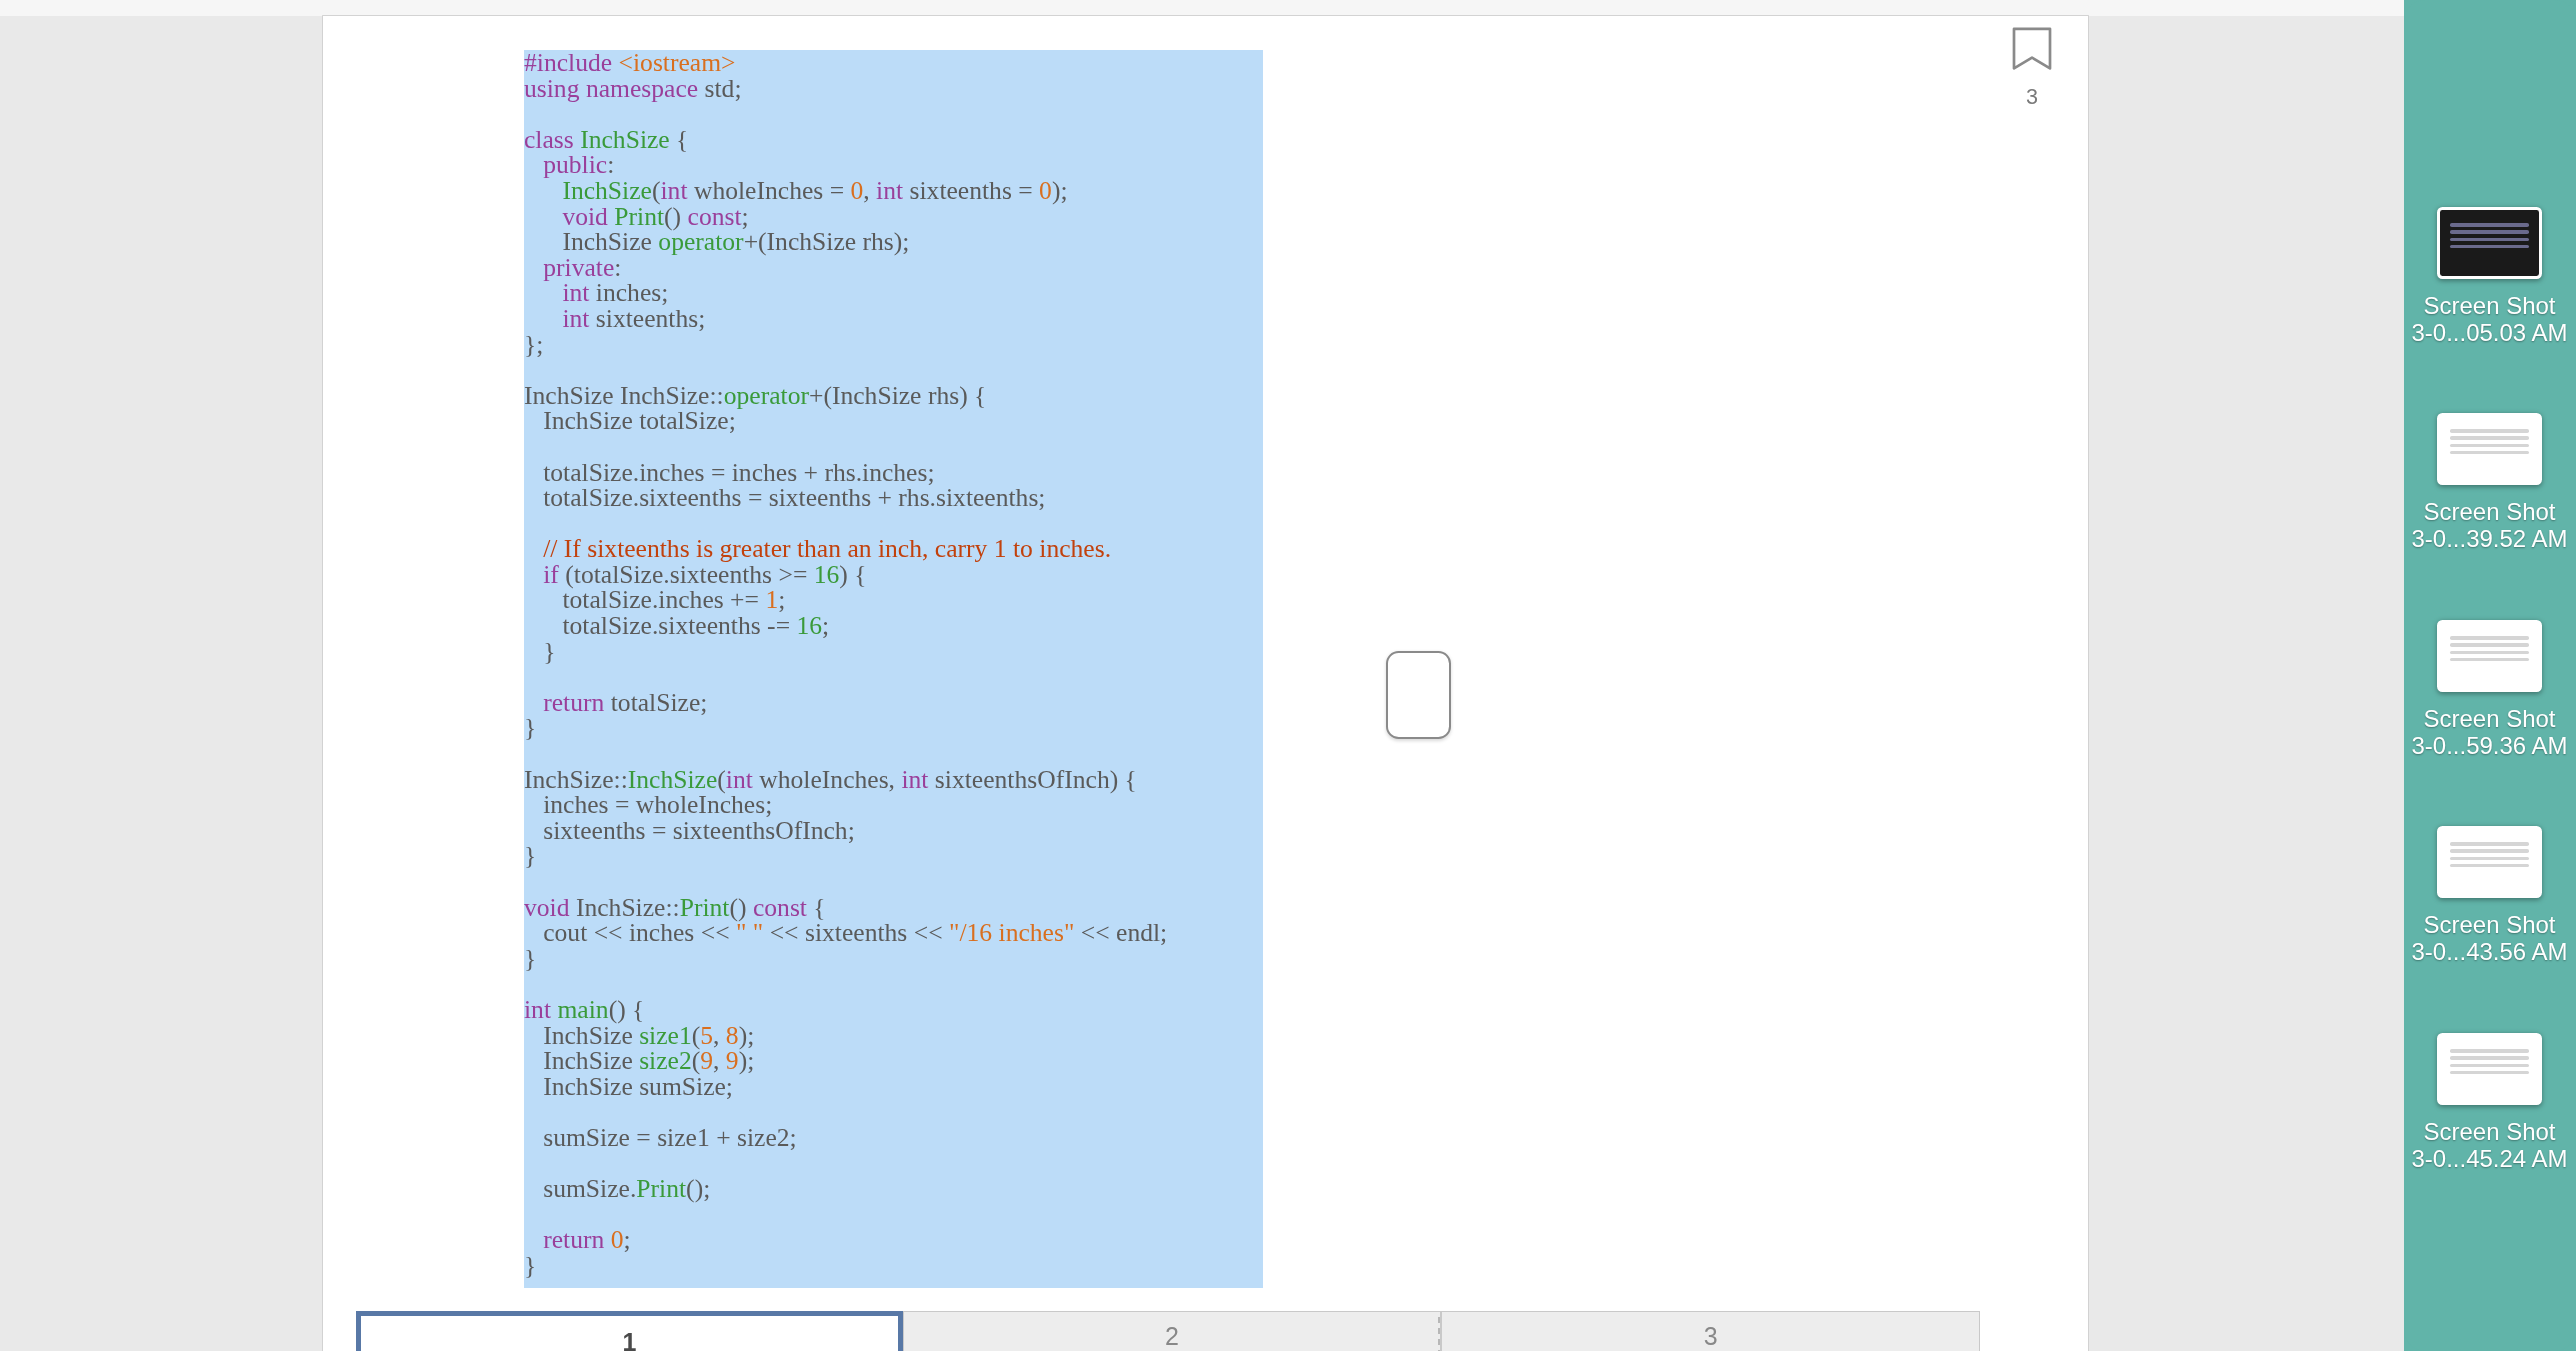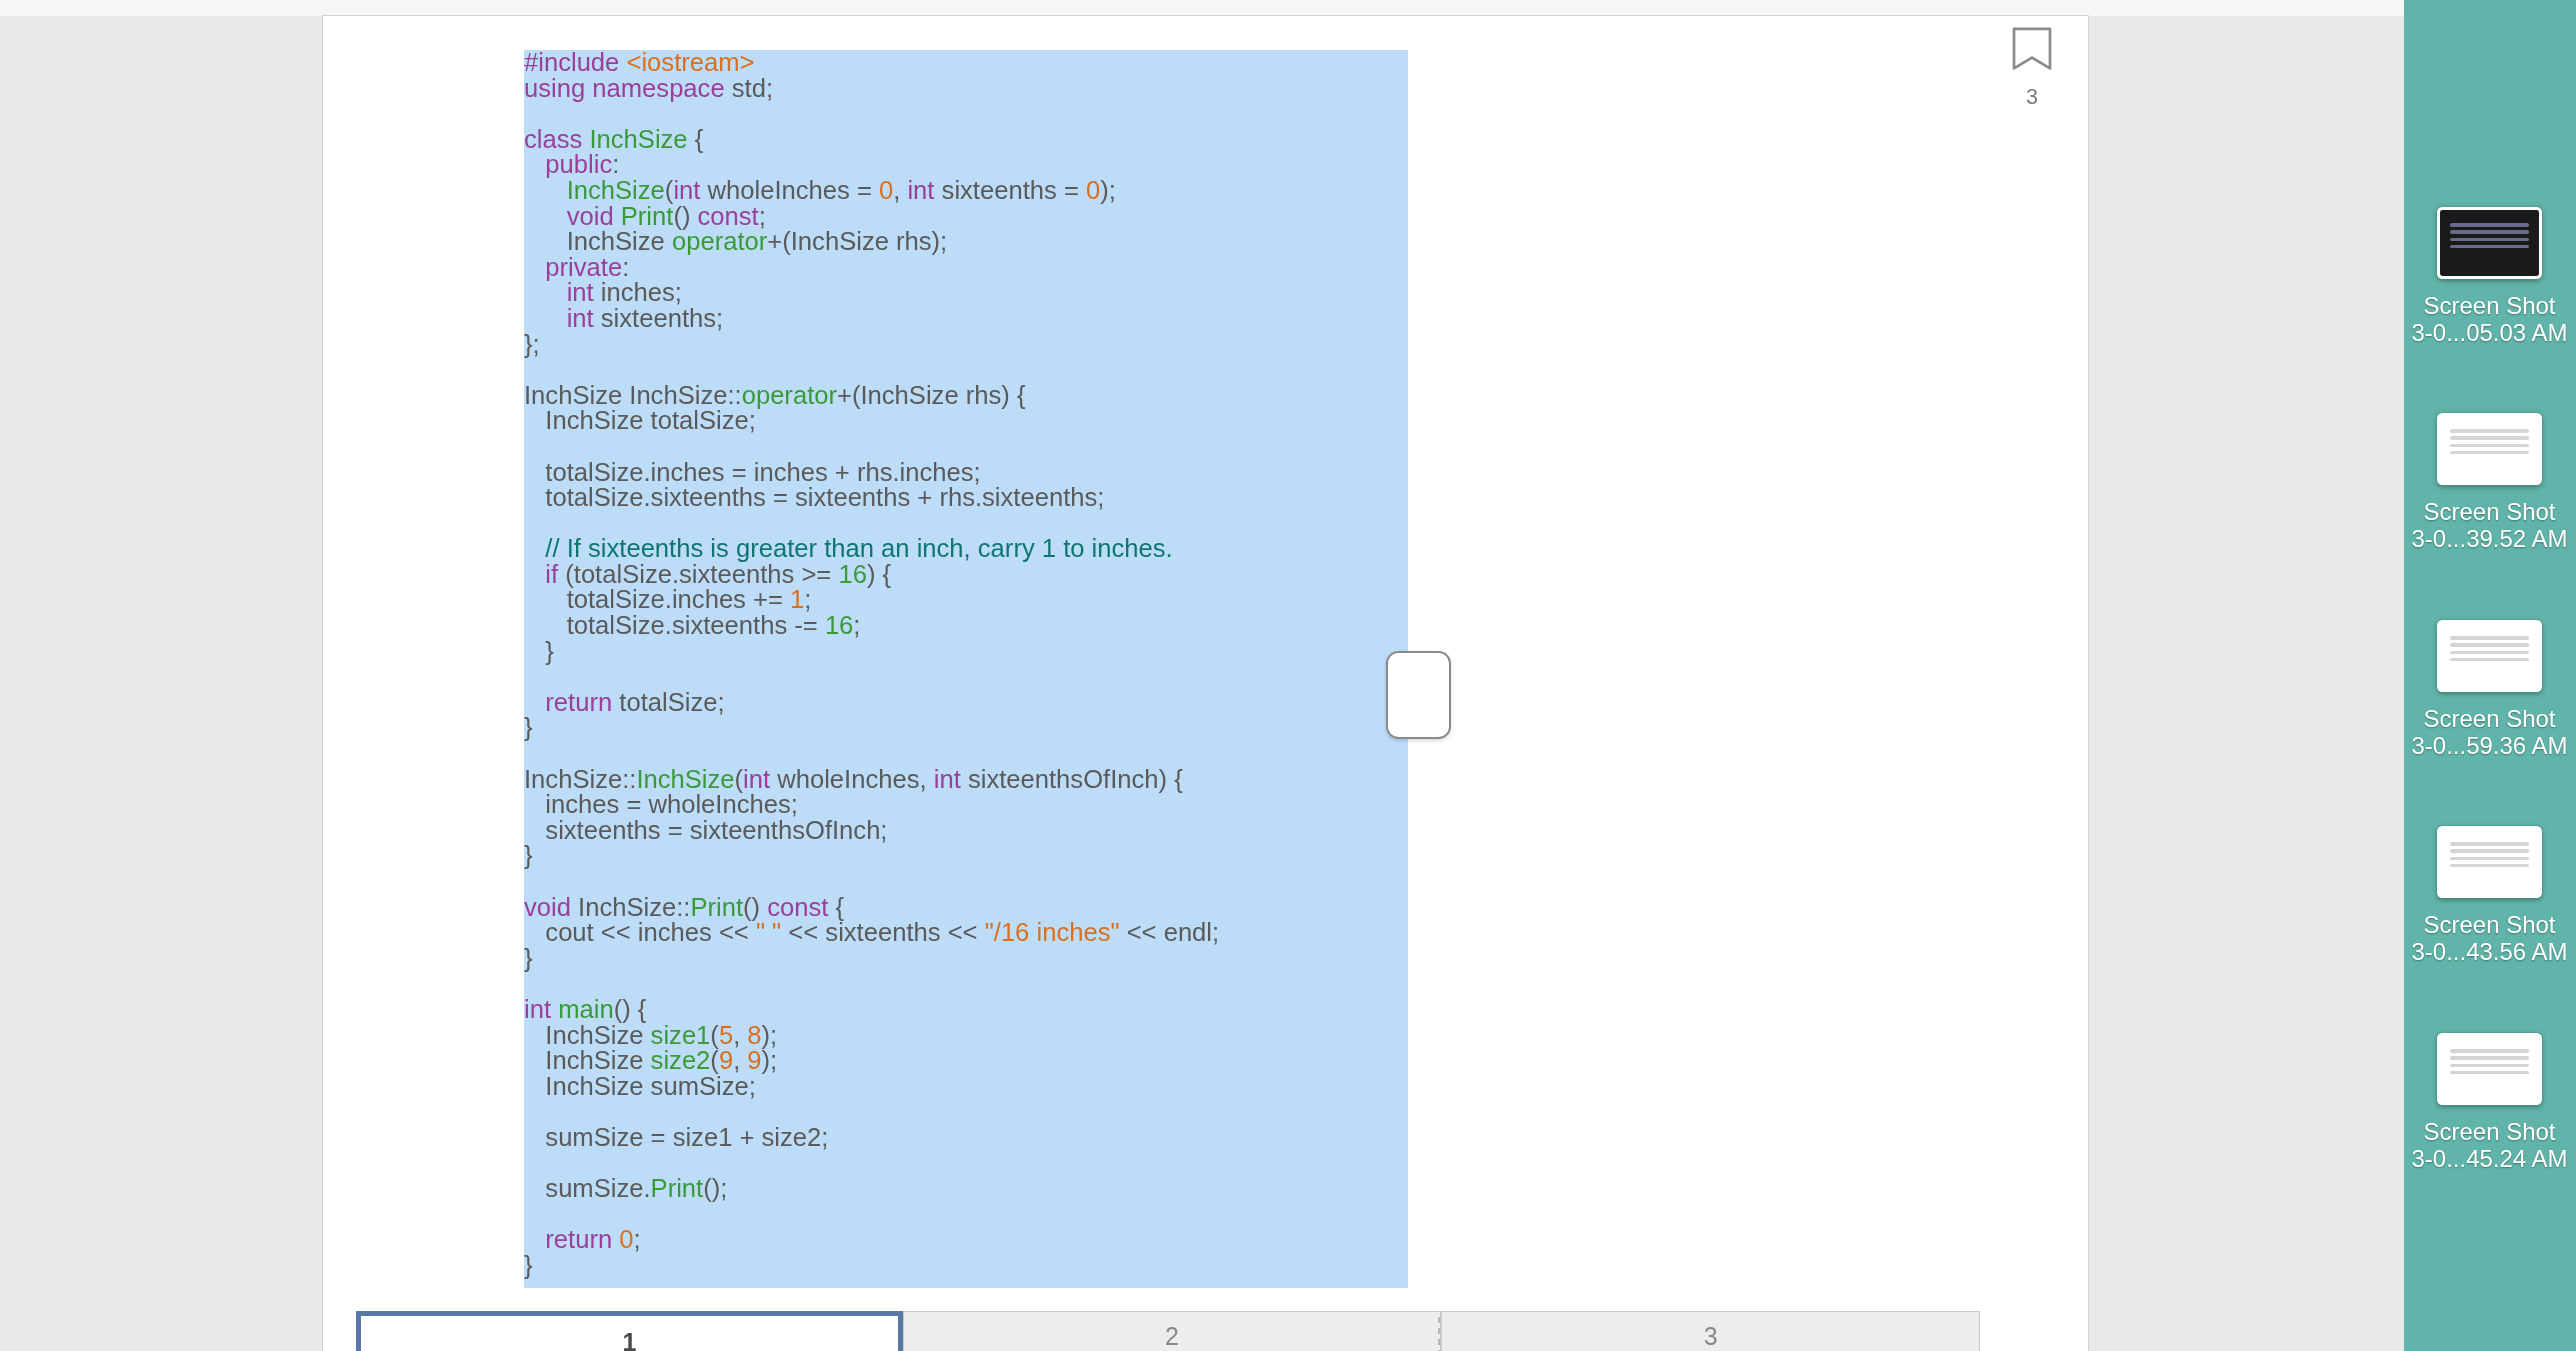--- a/index.html
+++ b/index.html
@@ -65,37 +65,37 @@
     height:1352px;
     background:#ffffff;
     box-shadow:0 0 0 0.9px #d0d0d0;
   }
 
   
   .code-block{
     position:absolute;
     left:201px;
     top:34px;
-    width:884px;
+    width:739px;
     height:1238px;
     background:#bcdcf8;
-    font-family: Liberation Sans, sans-serif;
+    font-family: Liberation Serif, serif;
     font-size:25.6px;
     line-height:1.0;
     white-space:pre;
     color:#5a5a5a;
     padding:0;
   }
   .code-block .row{display:block;height:25.6px;}
   .kw1{color:#9a3f9a;}   
   .kw2{color:#3a9a3a;}   
   .num{color:#d96f1f;}   
   .s  {color:#d96f1f;}
   .txt{color:#5a5a5a;}   
-  .cmt{color:#0f766e;}
+  .cmt{color:#c2410c;}
 
   
   .flag{
     position:absolute;
     left:1689px;
     top:10.8px;
     width:40px;height:45px;
   }
   .flag svg{width:40px;height:45px;}
   .flag-label{

